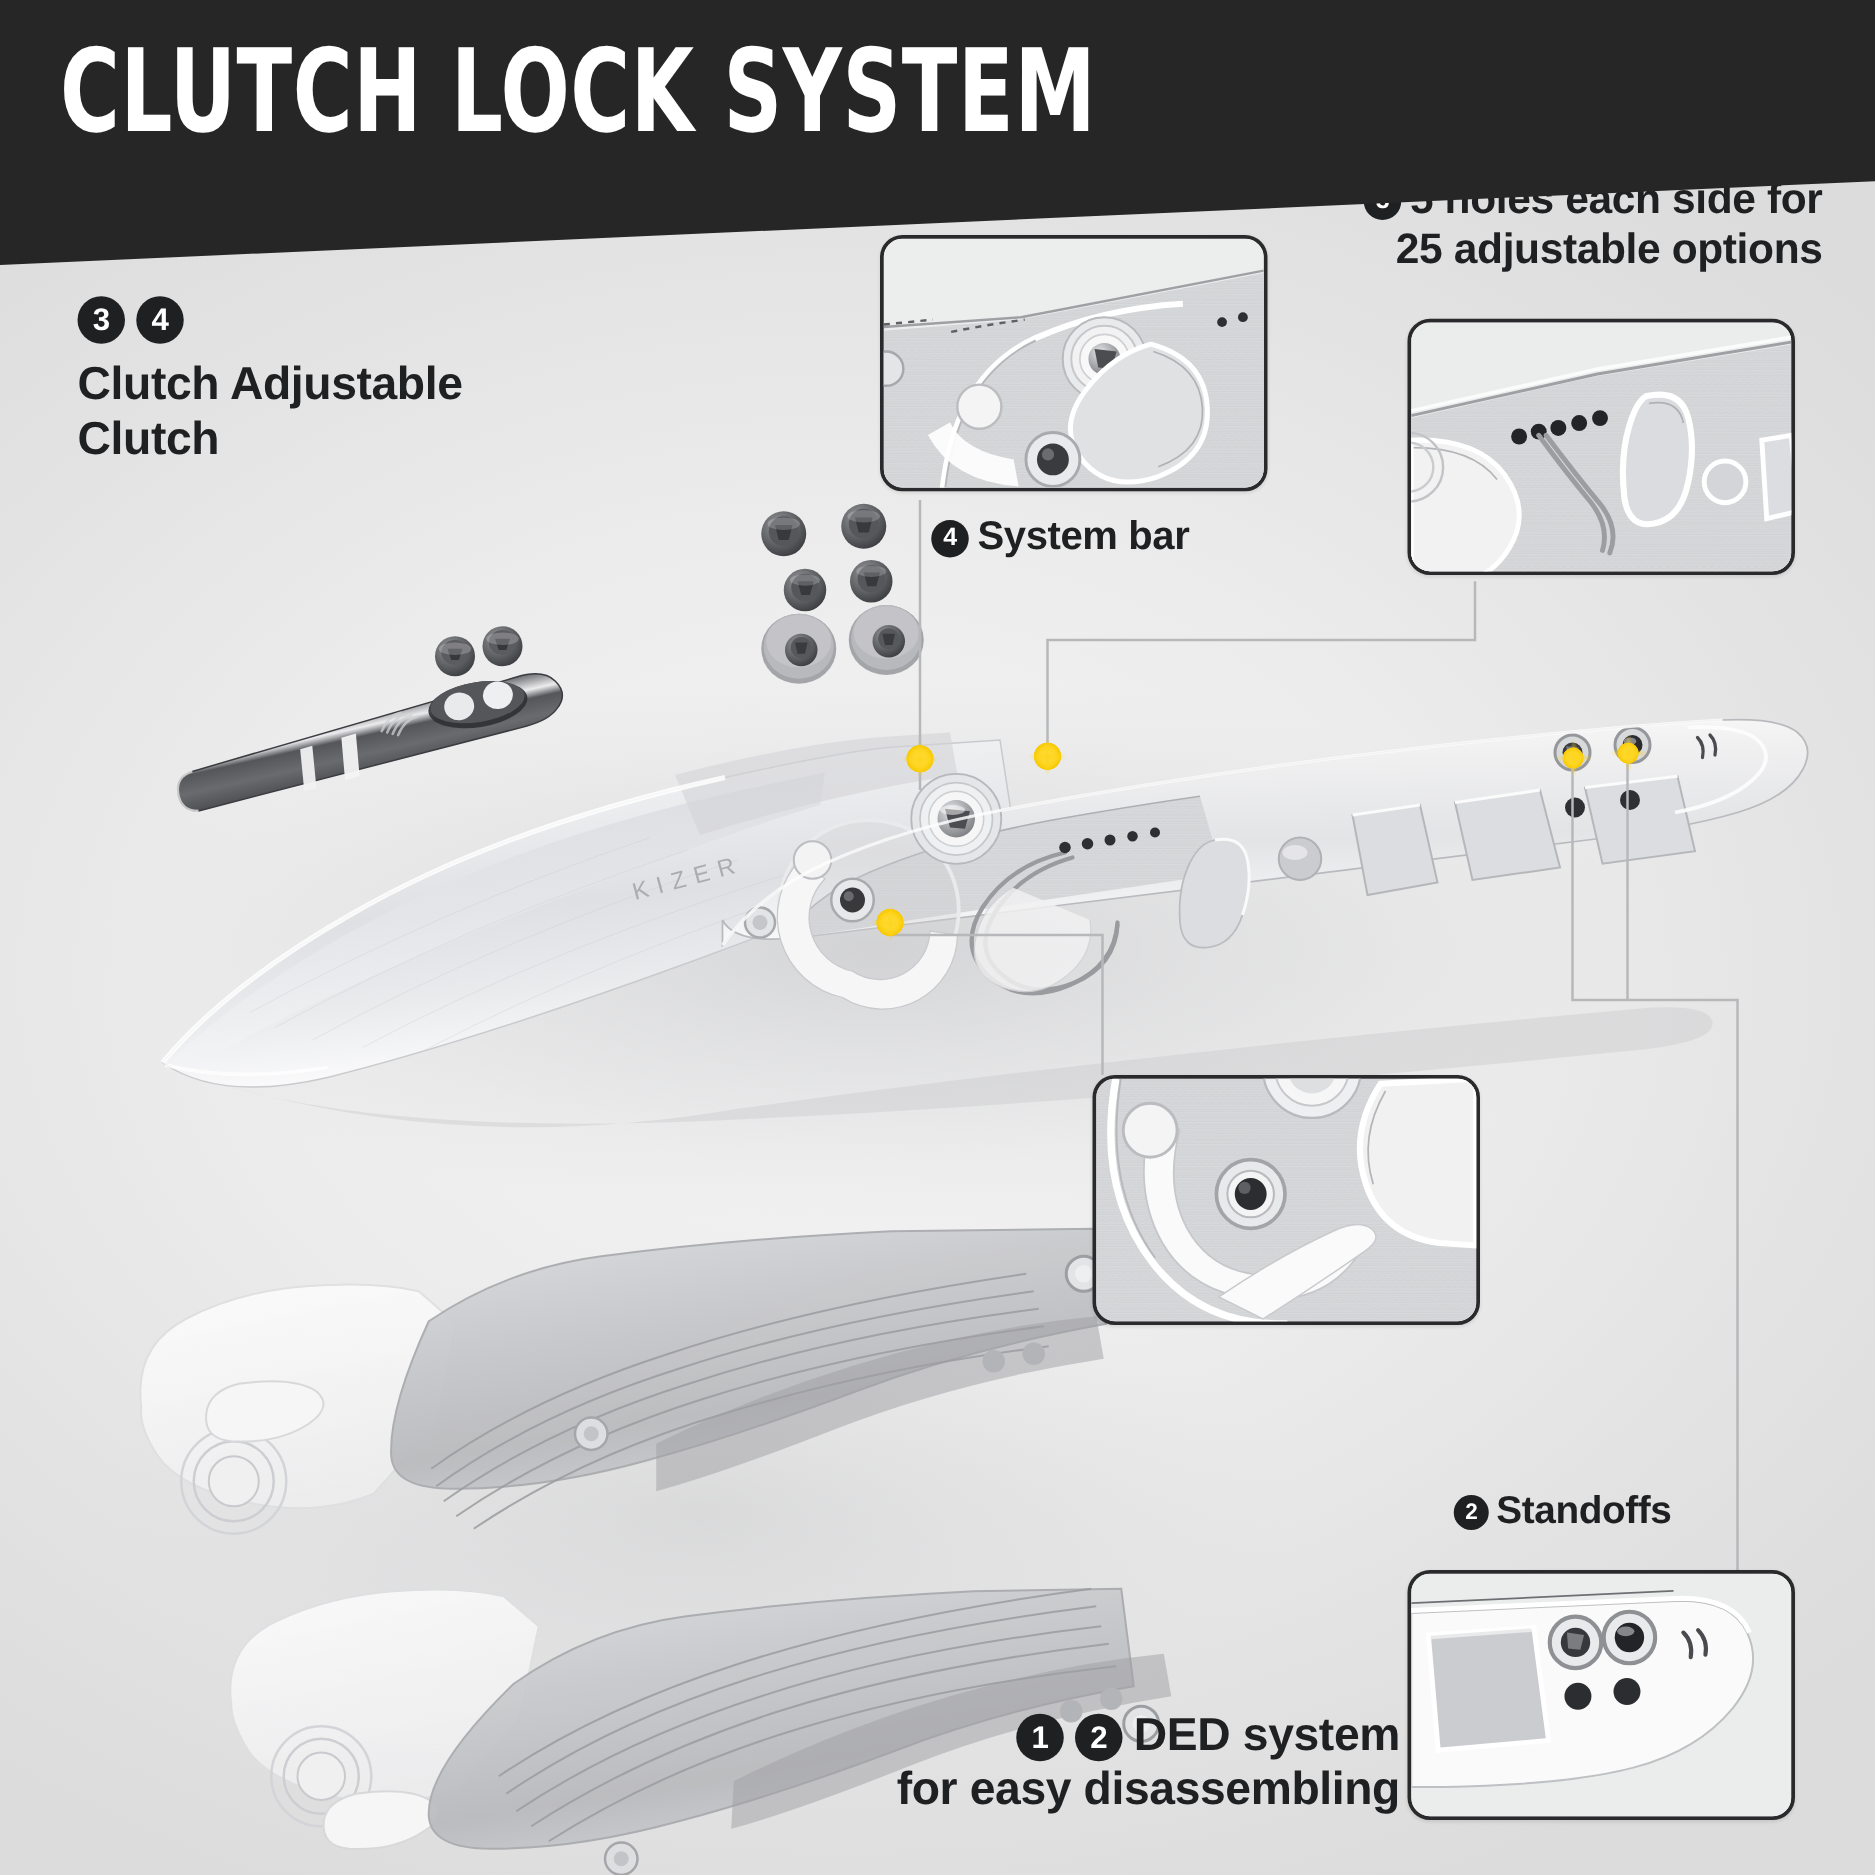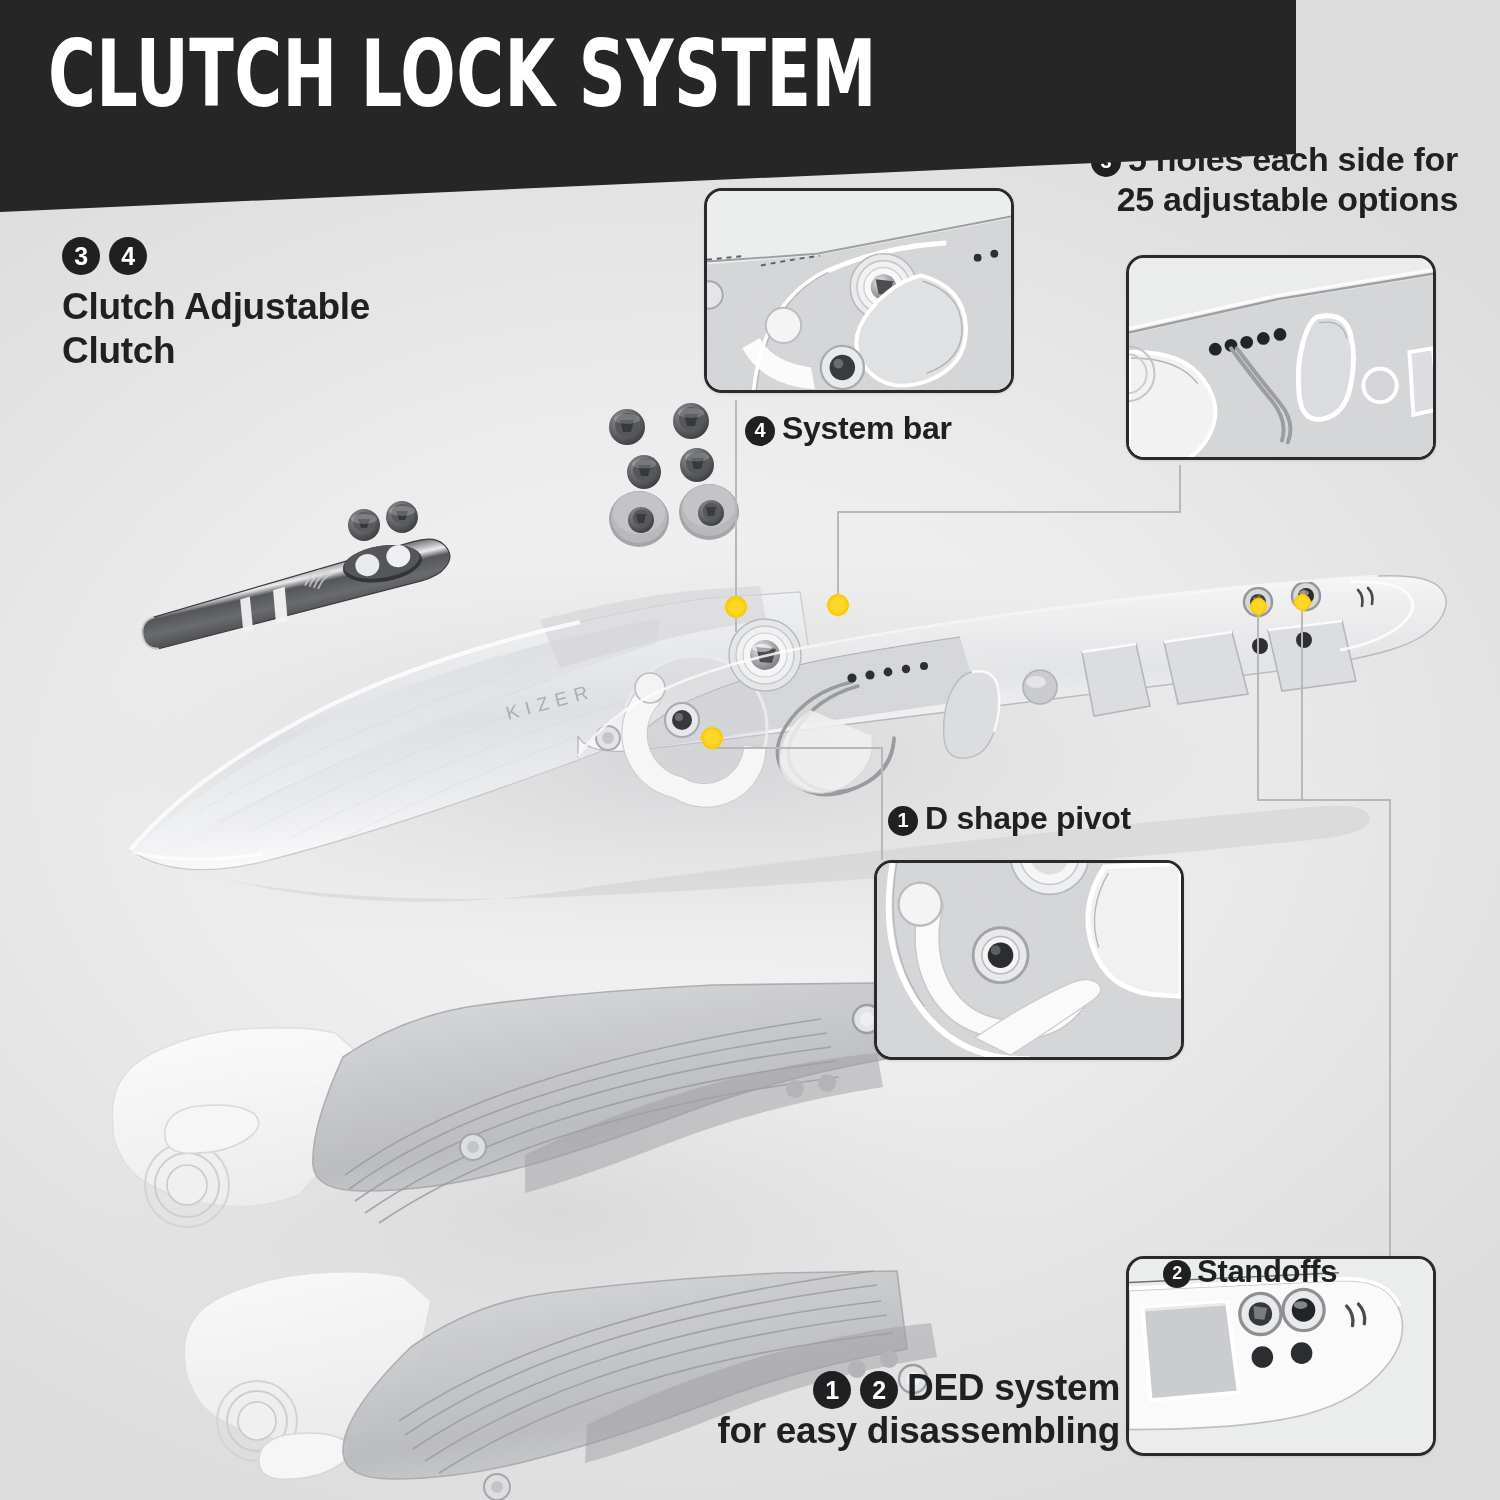--- a/index.html
+++ b/index.html
@@ -11,21 +11,21 @@
     overflow:hidden;
   }
   #stage {
     position:absolute; inset:0;
     width:1500px; height:1500px;
     background:
       radial-gradient(ellipse 1100px 800px at 45% 52%, #f5f5f6 0%, #ececec 45%, #e2e2e3 78%, #dcdcdd 100%);
   }
   
   .banner {
-    position:absolute; left:0; top:0; width:1296px; height:215px;
+    position:absolute; left:0; top:0; width:1500px; height:215px;
     background:#262626;
     clip-path: polygon(0 0, 1500px 0, 1500px 145px, 0 212px);
     z-index:40;
   }
   .banner-title {
     position:absolute; left:48px; top:28px;
     color:#ffffff;
     font-family:"Liberation Sans Narrow","DejaVu Sans Condensed","Liberation Sans", sans-serif;
     font-size:78px; font-weight:bold;
     letter-spacing:0.5px;
@@ -50,21 +50,21 @@
   .num.sz-lg { width:38px;height:38px; font-size:25px; margin-right:9px; }
   .num.sz-md { width:30px;height:30px; font-size:20px; margin-right:7px; }
   .num.sz-sm { width:28px;height:28px; font-size:18px; margin-right:6px; }
 
   
   #co-gemini { left:62px; top:232px; font-size:37px; }
   #co-gemini .nums { margin-bottom:10px; display:block; }
   #co-holes  { right:42px; top:140px; font-size:34px; text-align:right; width:640px; }
   #co-clutch { left:745px; top:410px; font-size:32px; }
   #co-pivot  { left:888px; top:800px; font-size:32px; }
-  #co-stand  { left:1163px; top:1254px; font-size:31px; }
+  #co-stand  { left:1163px; top:1190px; font-size:31px; }
   #co-ded    { left:600px; top:1338px; font-size:37px; width:520px; text-align:right;margin-top:28px;}
 
   
   .inset {
     position:absolute; z-index:25;
     border:3px solid #2a2a2c;
     border-radius:18px;
     overflow:hidden;
     background:#e9e9ea;
     box-shadow:0 1px 3px rgba(0,0,0,0.10);
@@ -604,23 +604,20 @@
     <div>
       <span class="num sz-md">3</span><span>5 holes each side for</span>
     </div>
     <div>25 adjustable options</div>
   </div>
 
   <div class="callout" id="co-clutch">
     <span class="num sz-md">4</span><span>System bar</span>
   </div>
 
-  <div class="callout" id="co-pivot">
-    <span class="num sz-md">1</span><span>D shape pivot</span>
-  </div>
 
   <div class="callout" id="co-stand">
     <span class="num sz-sm">2</span><span>Standoffs</span>
   </div>
 
   <div class="callout" id="co-ded">
     <div>
       <span class="num sz-lg">1</span><span class="num sz-lg">2</span><span>DED system</span>
     </div>
     <div>for easy disassembling</div>

